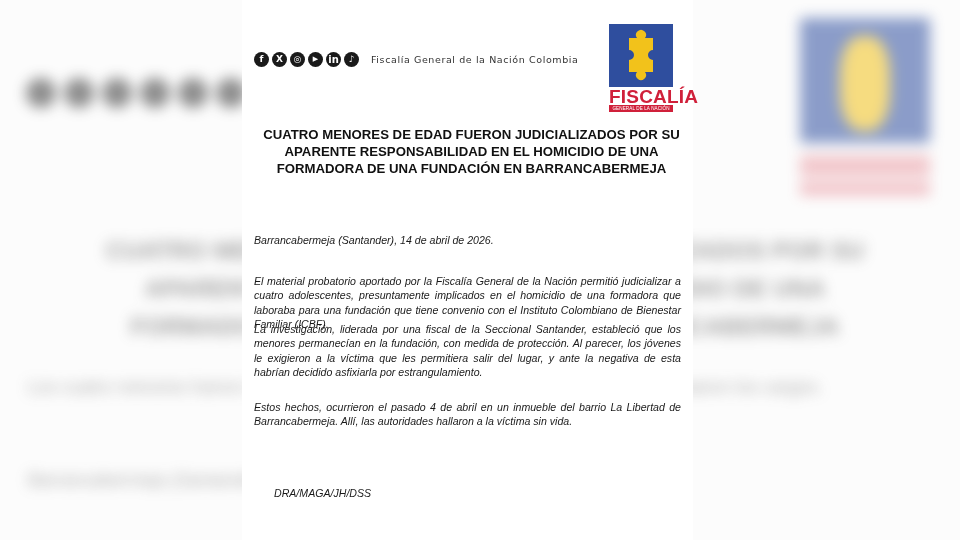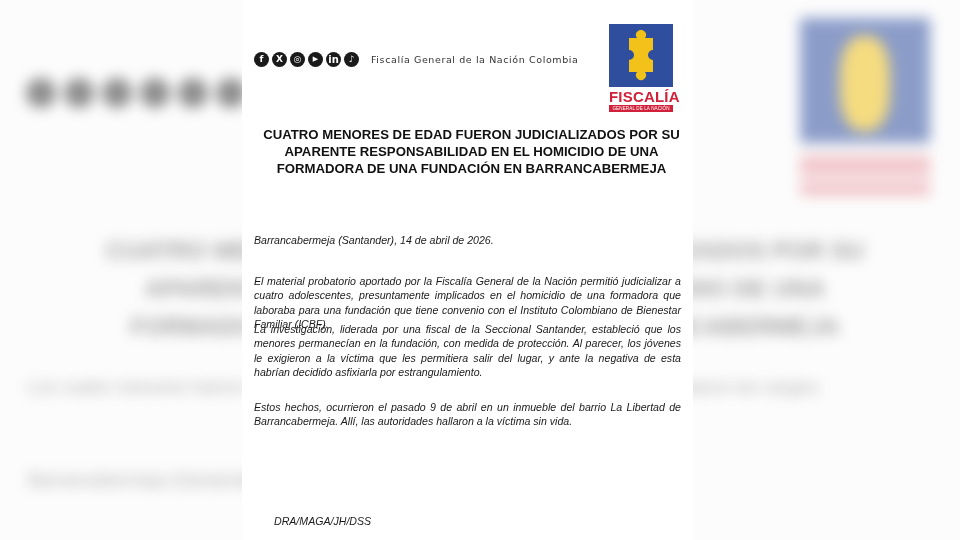--- a/index.html
+++ b/index.html
@@ -32,21 +32,21 @@
   .social .ic {
     width: 15px; height: 15px; border-radius: 50%; background: #1a1a1a; color: #fff;
     font-size: 9px; font-weight: bold; display: flex; align-items: center; justify-content: center;
     font-family: "DejaVu Sans", sans-serif; line-height: 1;
   }
   .org-name { margin-left: 12px; font-size: 9.5px; color: #333; letter-spacing: 0.6px; font-family: "DejaVu Sans", sans-serif; }
 
   .logo { position: absolute; left: 367px; top: 24px; width: 64px; }
   .logo .sq { width: 64px; height: 63px; background: #2f4e9e; position: relative; }
   .logo svg { position: absolute; left: 0; top: 0; }
-  .logo .name { margin-top: 3px; color: #d0203a; font-weight: bold; font-size: 15px; text-align: center; letter-spacing: 0.2px; line-height: 14px; }
+  .logo .name { margin-top: 3px; color: #d0203a; font-weight: bold; font-size: 19px; text-align: center; letter-spacing: 0.2px; line-height: 14px; }
   .logo .sub { margin-top: 1px; background: #d0203a; color: #fff; font-size: 4.6px; text-align: center; padding: 1px 0; letter-spacing: 0.1px; }
 
   .title {
     position: absolute; left: 16px; top: 126px; width: 427px; text-align: center;
     font-weight: bold; font-size: 13.2px; line-height: 17px; color: #111;
   }
   .para { position: absolute; left: 12px; width: 427px; font-size: 10.6px; line-height: 14.3px; color: #1a1a1a; text-align: justify; font-style: italic; }
   .para.italic { font-style: italic; text-align: left; }
   .para.left { text-align: left; }
 </style>
@@ -96,15 +96,15 @@
     </div>
     <div class="name">FISCALÍA</div>
     <div class="sub">GENERAL DE LA NACIÓN</div>
   </div>
 
   <div class="title">CUATRO MENORES DE EDAD FUERON JUDICIALIZADOS POR SU APARENTE RESPONSABILIDAD EN EL HOMICIDIO DE UNA FORMADORA DE UNA FUNDACIÓN EN BARRANCABERMEJA</div>
 
   <div class="para left" style="top:233px;">Barrancabermeja (Santander), 14 de abril de 2026.</div>
   <div class="para" style="top:274px;">El material probatorio aportado por la Fiscalía General de la Nación permitió judicializar a cuatro adolescentes, presuntamente implicados en el homicidio de una formadora que laboraba para una fundación que tiene convenio con el Instituto Colombiano de Bienestar Familiar (ICBF).</div>
   <div class="para" style="top:322px;">La investigación, liderada por una fiscal de la Seccional Santander, estableció que los menores permanecían en la fundación, con medida de protección. Al parecer, los jóvenes le exigieron a la víctima que les permitiera salir del lugar, y ante la negativa de esta habrían decidido asfixiarla por estrangulamiento.</div>
-  <div class="para" style="top:400px;">Estos hechos, ocurrieron el pasado 9 de abril en un inmueble del barrio La Libertad de Barrancabermeja. Allí, las autoridades hallaron a la víctima sin vida.</div>
-  <div class="para left" style="top:514px;padding-left:20px;">DRA/MAGA/JH/DSS</div>
+  <div class="para" style="top:400px;">Estos hechos, ocurrieron el pasado 4 de abril en un inmueble del barrio La Libertad de Barrancabermeja. Allí, las autoridades hallaron a la víctima sin vida.</div>
+  <div class="para left" style="top:486px;padding-left:20px;">DRA/MAGA/JH/DSS</div>
 </div>
 
 </body></html>

